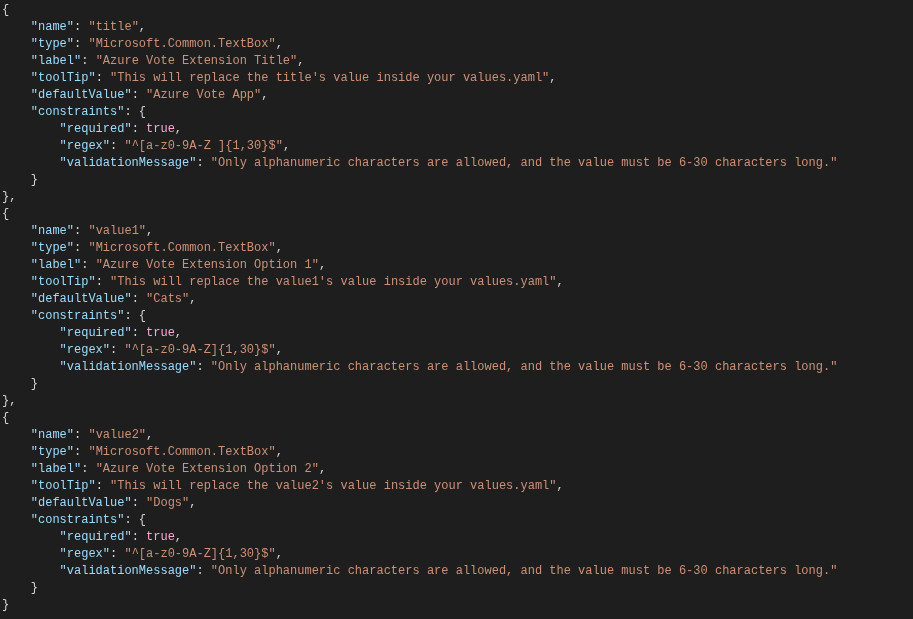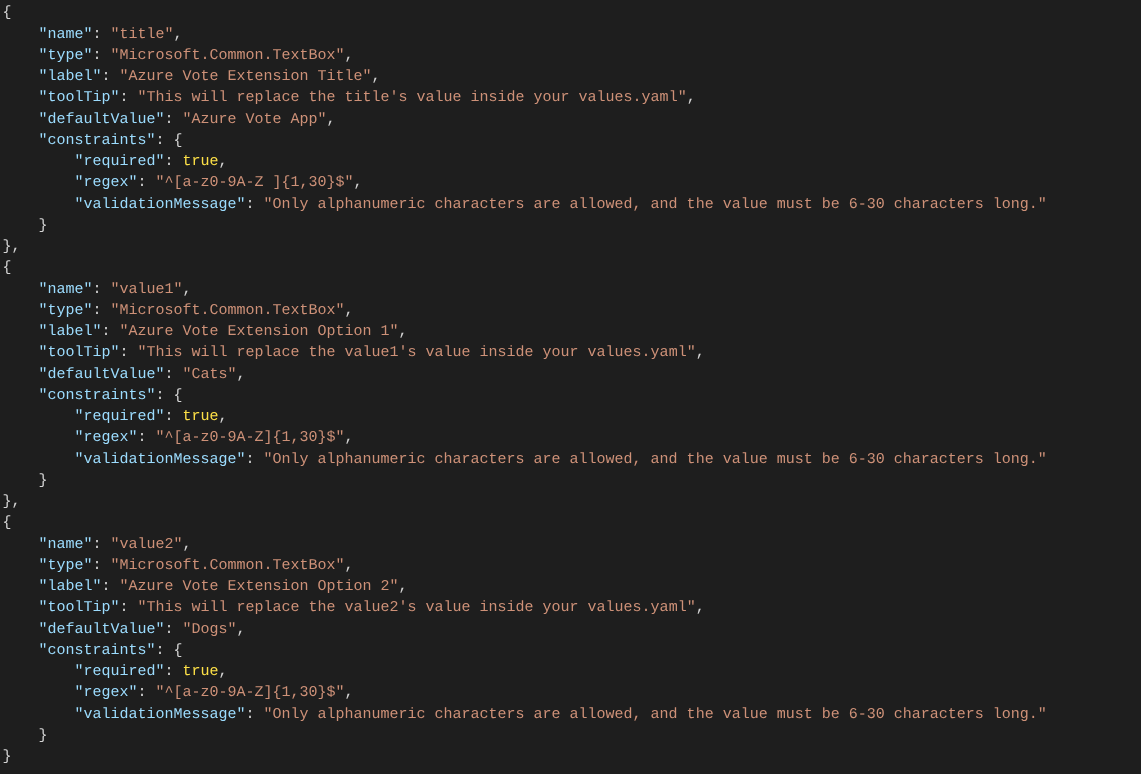--- a/index.html
+++ b/index.html
@@ -21,21 +21,21 @@
     font-size: inherit;
     line-height: inherit;
     white-space: pre;
   }
   .code-root {
     padding: 2px 0 0 2px;
   }
   .p  { color: #d4d4d4; }          
   .k  { color: #9cdcfe; }          
   .s  { color: #ce9178; }          
-  .b  { color: #fde047; }          
+  .b  { color: #f9a8d4; }          
 </style>
 </head>
 <body>
 
 <pre class="code-root" id="code"><span class="p">{</span>
     <span class="k">"name"</span><span class="p">: </span><span class="s">"title"</span><span class="p">,</span>
     <span class="k">"type"</span><span class="p">: </span><span class="s">"Microsoft.Common.TextBox"</span><span class="p">,</span>
     <span class="k">"label"</span><span class="p">: </span><span class="s">"Azure Vote Extension Title"</span><span class="p">,</span>
     <span class="k">"toolTip"</span><span class="p">: </span><span class="s">"This will replace the title's value inside your values.yaml"</span><span class="p">,</span>
     <span class="k">"defaultValue"</span><span class="p">: </span><span class="s">"Azure Vote App"</span><span class="p">,</span>

